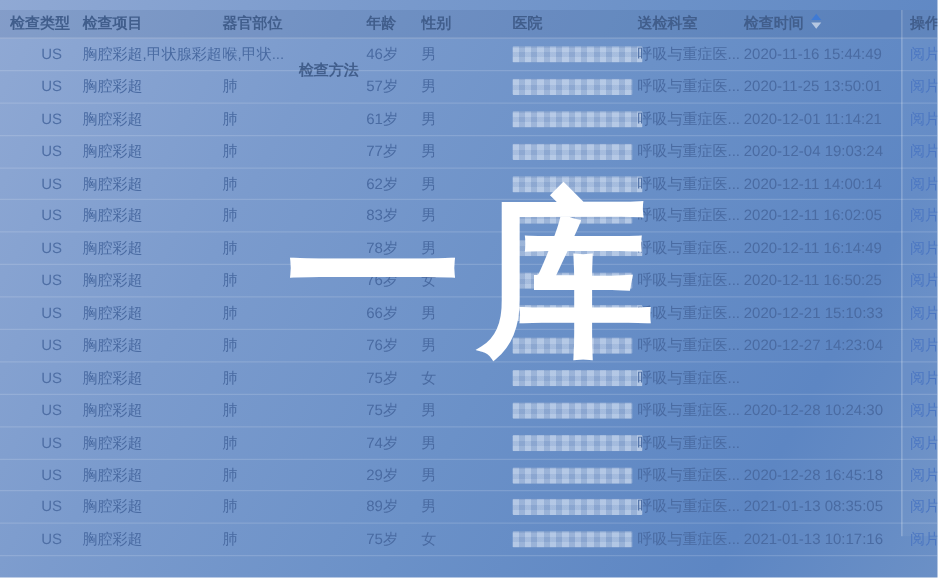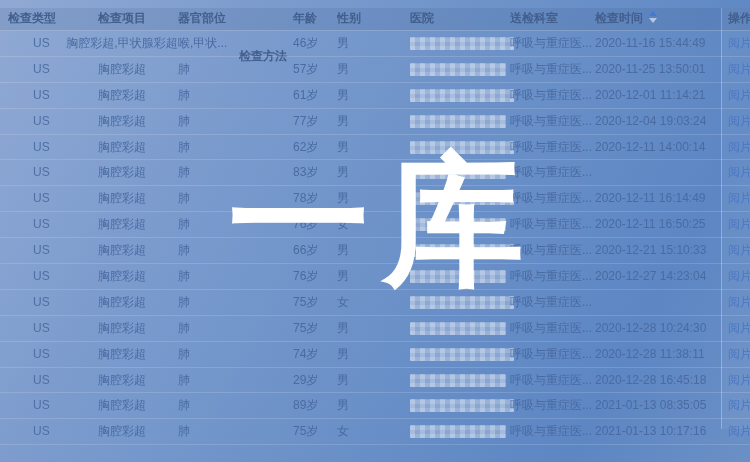--- a/index.html
+++ b/index.html
@@ -23,21 +23,21 @@
     position:absolute;top:0;height:22px;line-height:22px;
     font-size:12px;font-weight:600;color:#415e8c;white-space:nowrap;overflow:hidden;font-family:Liberation Mono, monospace;
   }
   .tbody{position:relative;}
   .tr{position:relative;height:24.9px;border-bottom:1px solid rgba(255,255,255,0.15);}
   .td{
     position:absolute;top:0;height:24.9px;line-height:24.9px;
     font-size:12px;color:#4a6ba2;white-space:nowrap;overflow:hidden;
   }
   .c0{left:8px;width:58px;}  .tr .c0{padding-left:25px;width:33px;color:#4f6fa5;}
-  .c1{left:66px;width:112px;text-align:center;}
+  .c1{left:66px;width:112px;}
   .c2{left:178px;width:60px;}
   .c3{left:239px;width:54px;margin-top:38px;}
   .c4{left:293px;width:44px;}
   .c5{left:337px;width:44px;}
   .c6{left:382px;width:128px;padding-left:28px;}
   .c7{left:510px;width:85px;}
   .c8{left:595px;width:126px;}
   .c9{left:728px;width:22px;}
   .oplink{color:#4c77c2;cursor:pointer;}
   
@@ -192,20 +192,21 @@
           <div class="td c0">US</div>
           <div class="td c1">胸腔彩超</div>
           <div class="td c2">肺</div>
           <div class="td c3"></div>
           <div class="td c4">83岁</div>
           <div class="td c5">男</div>
           <div class="td c6">
             <div class="redact"></div>
           </div>
           <div class="td c7">呼吸与重症医...</div>
+          <div class="td c8">2020-12-11 16:02:05</div>
           <div class="td c9"><span class="oplink">阅片</span></div>
         </div>
         <div class="tr">
           <div class="td c0">US</div>
           <div class="td c1">胸腔彩超</div>
           <div class="td c2">肺</div>
           <div class="td c3"></div>
           <div class="td c4">78岁</div>
           <div class="td c5">男</div>
           <div class="td c6">
@@ -288,21 +289,20 @@
           <div class="td c0">US</div>
           <div class="td c1">胸腔彩超</div>
           <div class="td c2">肺</div>
           <div class="td c3"></div>
           <div class="td c4">74岁</div>
           <div class="td c5">男</div>
           <div class="td c6">
             <div class="redact"></div>
           </div>
           <div class="td c7">呼吸与重症医...</div>
-          <div class="td c8">2020-12-28 11:38:11</div>
           <div class="td c9"><span class="oplink">阅片</span></div>
         </div>
         <div class="tr">
           <div class="td c0">US</div>
           <div class="td c1">胸腔彩超</div>
           <div class="td c2">肺</div>
           <div class="td c3"></div>
           <div class="td c4">29岁</div>
           <div class="td c5">男</div>
           <div class="td c6">

